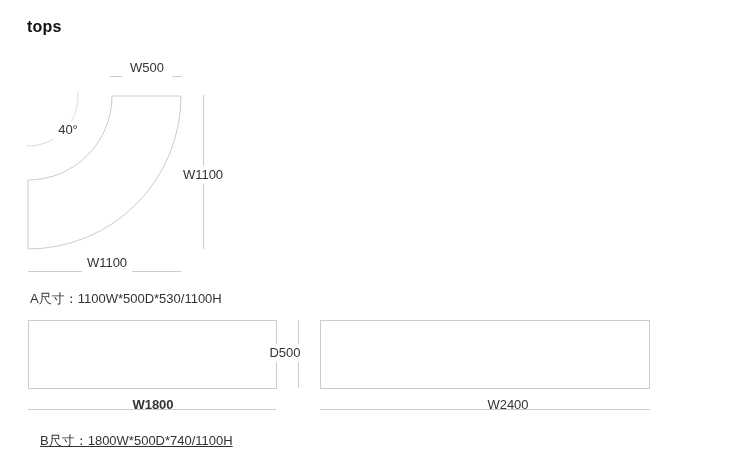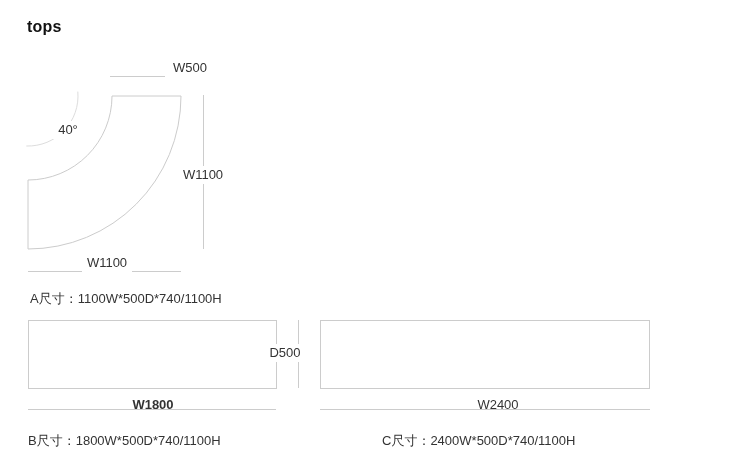--- a/index.html
+++ b/index.html
@@ -76,33 +76,32 @@
 
   <svg class="drawing" width="280" height="300" viewBox="0 0 280 300">
     <path class="shape" d="M 112 96 L 181 96 A 153 153 0 0 1 28 249 L 28 180 A 84 84 0 0 0 112 96 Z"></path>
     <path class="faint" d="M 77.8 91.6 A 50 50 0 0 1 26.3 146"></path>
   </svg>
 
   <div class="dim-line" style="left:110px; top:76px; width:72px; height:1px;"></div>
   <div class="dim-line" style="left:203px; top:95px; width:1px; height:154px;"></div>
   <div class="dim-line" style="left:28px; top:271px; width:153px; height:1px;"></div>
 
-  <div class="dim-label masked" style="left:122px; top:59px; width:44px;margin-left:43px;">W500</div>
+  <div class="dim-label masked" style="left:122px; top:59px; width:44px;">W500</div>
   <div class="dim-label masked" style="left:52px; top:121px; width:26px;">40°</div>
   <div class="dim-label masked" style="left:178px; top:166px; width:44px;">W1100</div>
   <div class="dim-label masked" style="left:82px; top:254px; width:44px; padding-bottom:6px;">W1100</div>
 
-  <div class="caption" style="left:30px; top:290px;">A尺寸：1100W*500D*740/1100H</div>
+  <div class="caption" style="left:30px; top:290px;">A尺寸：1100W*500D*530/1100H</div>
 
   <div class="rect-top" style="left:28px; top:320px; width:249px; height:69px;"></div>
   <div class="dim-line" style="left:28px; top:409px; width:248px; height:1px;"></div>
   <div class="dim-label" style="left:130px; top:397px; width:46px;font-weight:bold;">W1800</div>
-  <div class="caption" style="left:28px; top:432px;">B尺寸：1800W*500D*740/1100H</div>
+  <div class="caption" style="left:40px; top:432px;text-decoration:underline;">B尺寸：1800W*500D*740/1100H</div>
 
   <div class="dim-line" style="left:298px; top:320px; width:1px; height:68px;"></div>
   <div class="dim-label masked" style="left:264px; top:344px; width:36px;">D500</div>
 
   <div class="rect-top" style="left:320px; top:320px; width:330px; height:69px;"></div>
   <div class="dim-line" style="left:320px; top:409px; width:330px; height:1px;"></div>
-  <div class="dim-label" style="left:475px; top:397px; width:46px;">W2400</div>
-  <div class="caption" style="left:382px; top:432px;">C尺寸：2400W*500D*740/1100H</div>
+  <div class="dim-label" style="left:485px; top:397px; width:46px;">W2400</div>
 
 </div>
 
 </body></html>

